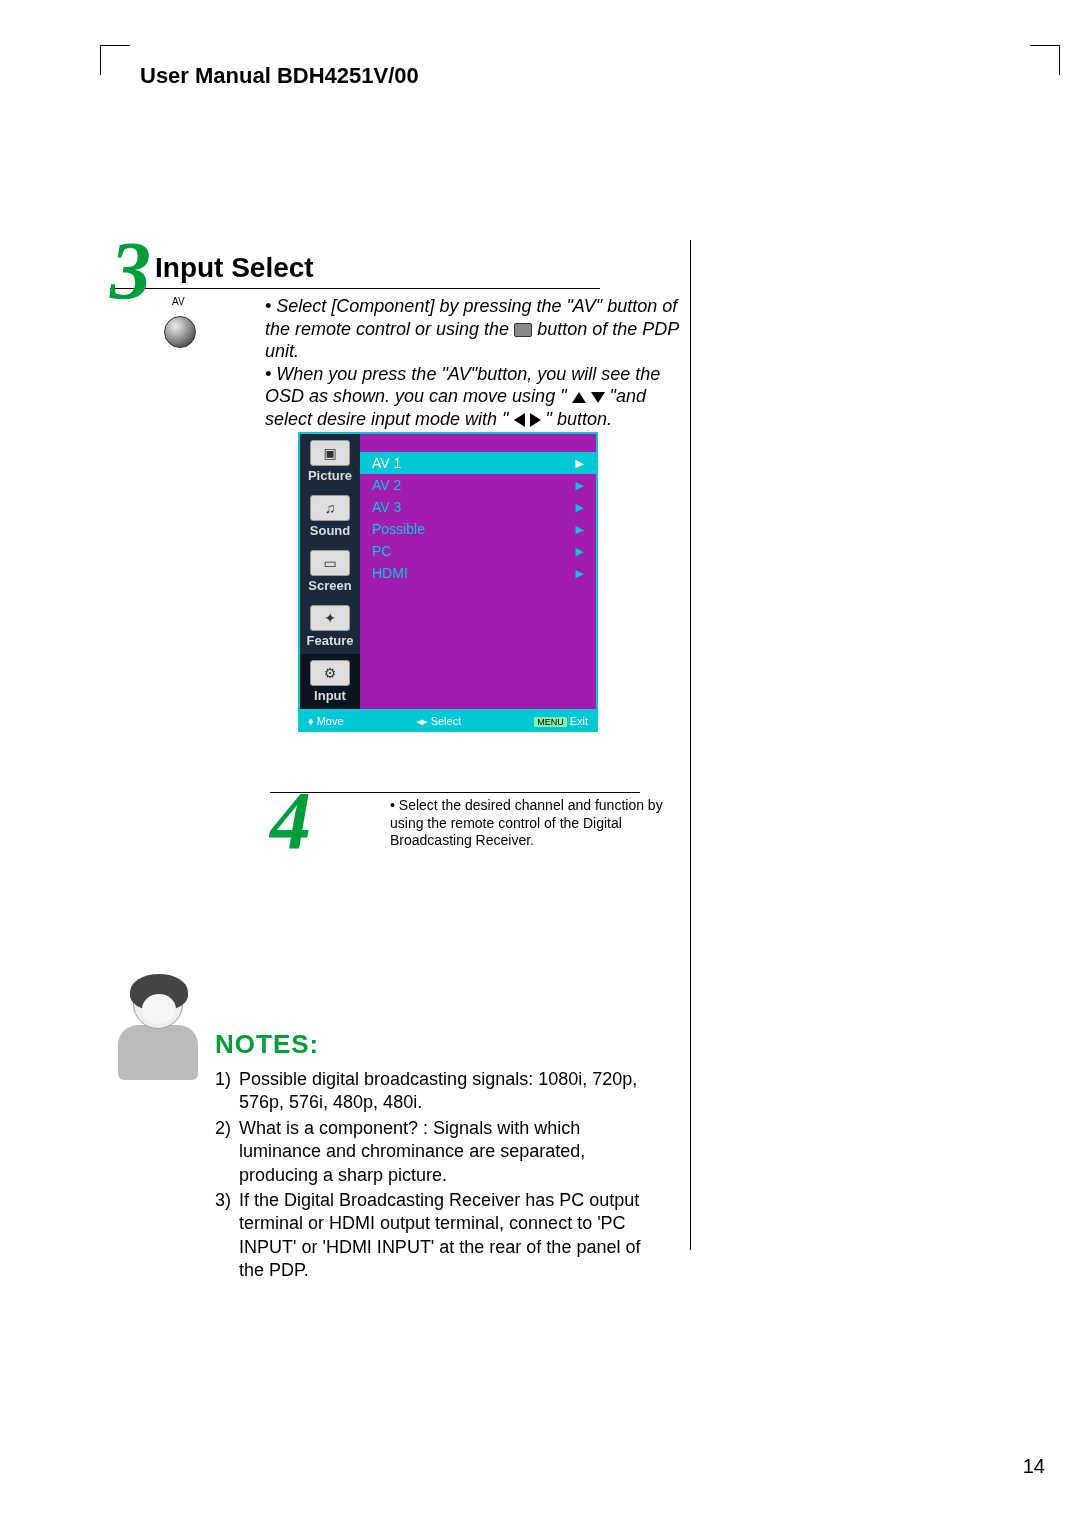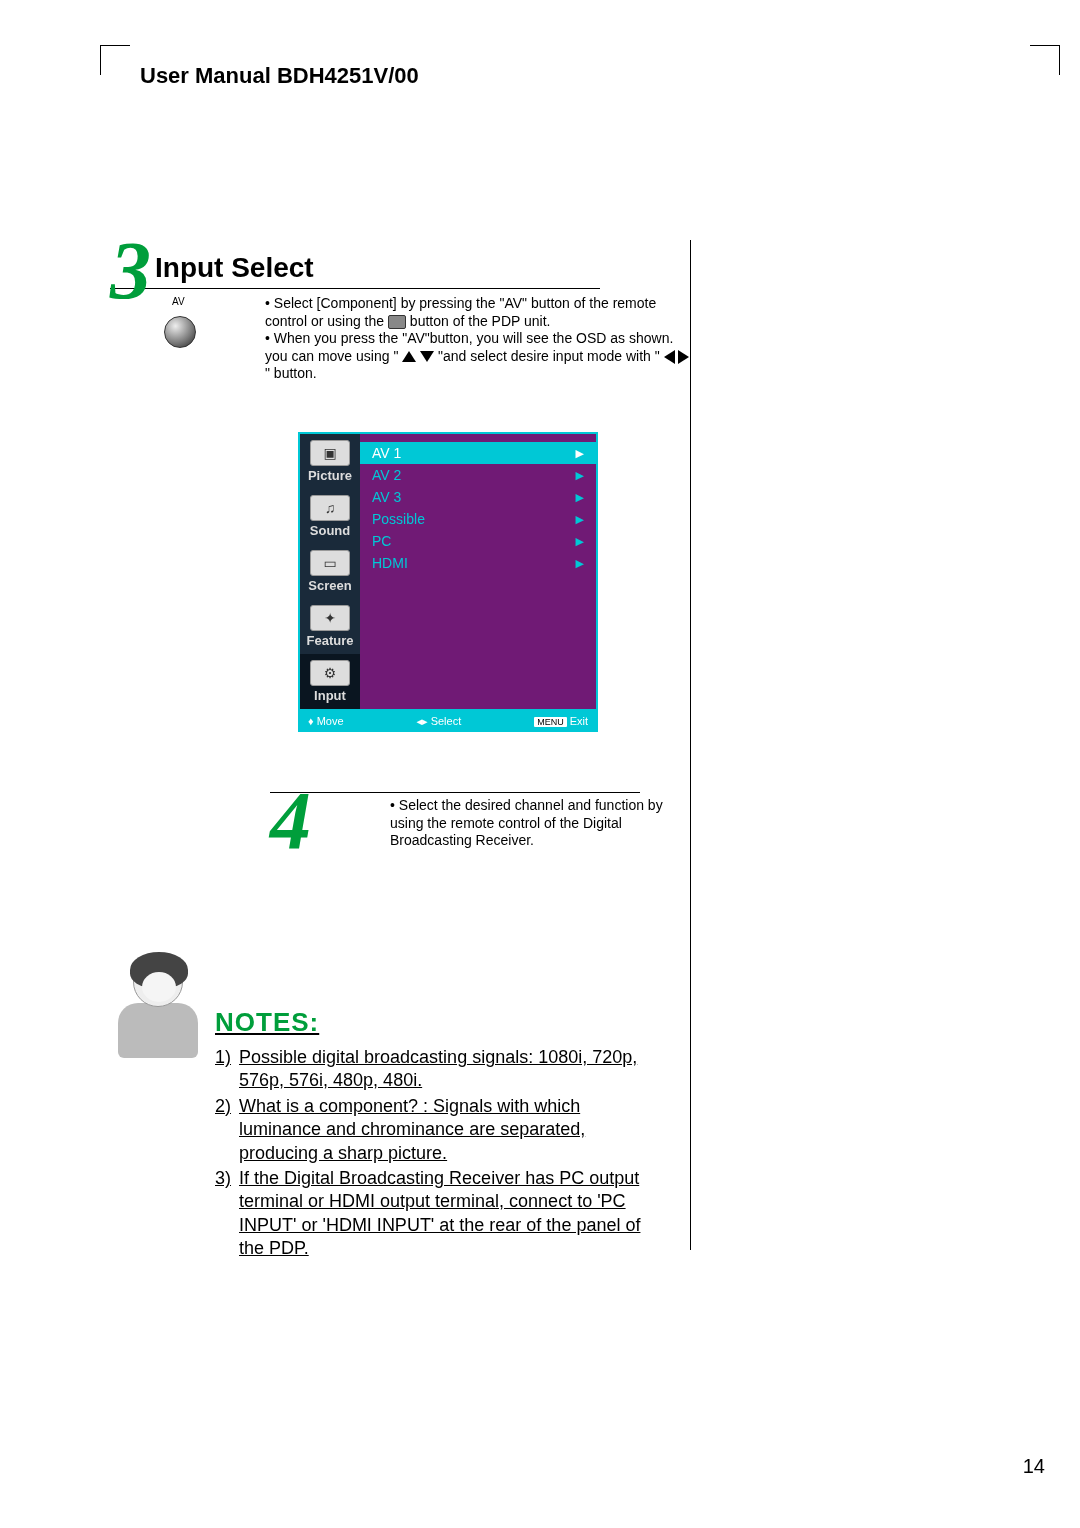--- a/index.html
+++ b/index.html
@@ -10,55 +10,55 @@
   .header-title { position: absolute; top: 63px; left: 100px; font-weight: bold; font-size: 22px; }
   .page-number { position: absolute; bottom: 50px; right: 75px; font-size: 20px; }
   .side-tab { position: absolute; right: 0; top: 700px; width: 28px; height: 85px; background: #ff00a8; }
   .vline { position: absolute; top: 240px; left: 650px; width: 0; height: 1010px; border-left: 1px solid #000; }
 
   
   .sec3 { position: absolute; top: 238px; left: 70px; width: 580px; }
   .big-number { font-family: Georgia, 'Times New Roman', serif; font-style: italic; font-weight: bold; font-size: 82px; color: #009e3b; line-height: 0.8; float: left; margin-right: 4px; }
   .sec3-title { font-weight: bold; font-size: 28px; padding-top: 14px; }
   .sec3-rule { border-top: 1px solid #000; margin-top: 4px; margin-left: 0; width: 490px; }
-  .sec3-body { font-size: 14px; line-height: 1.25; margin-left: 155px; margin-top: 6px; }
+  .sec3-body { font-size: 18px; line-height: 1.25; margin-left: 155px; margin-top: 6px; font-style: italic; }
   .av-label { position: absolute; top: 58px; left: 62px; font-size: 10px; }
   .av-button { position: absolute; top: 78px; left: 54px; width: 32px; height: 32px; border-radius: 50%; background: radial-gradient(circle at 35% 30%, #eee, #777 60%, #222); border: 1px solid #333; }
   .tv-icon { display: inline-block; width: 18px; height: 14px; border: 1px solid #333; border-radius: 2px; vertical-align: middle; position: relative; background: #888; }
   .tri-up, .tri-down, .tri-left, .tri-right { display: inline-block; width: 0; height: 0; vertical-align: middle; }
   .tri-up { border-left: 7px solid transparent; border-right: 7px solid transparent; border-bottom: 11px solid #000; }
   .tri-down { border-left: 7px solid transparent; border-right: 7px solid transparent; border-top: 11px solid #000; }
   .tri-left { border-top: 7px solid transparent; border-bottom: 7px solid transparent; border-right: 11px solid #000; }
   .tri-right { border-top: 7px solid transparent; border-bottom: 7px solid transparent; border-left: 11px solid #000; }
 
   
   .osd { position: absolute; top: 432px; left: 258px; width: 300px; }
   .osd-main { display: flex; border: 2px solid #00c8d6; background: #1a2a3a; }
   .osd-side { width: 60px; background: #1a2a3a; display: flex; flex-direction: column; }
   .osd-side-item { text-align: center; padding: 4px 2px 6px; }
   .osd-side-item.sel { background: #0a1520; }
   .osd-side-icon { width: 40px; height: 26px; margin: 2px auto 2px; background: #ddd; border: 1px solid #999; border-radius: 3px; display:flex; align-items:center; justify-content:center; font-size:14px; color:#333; }
   .osd-side-label { font-size: 13px; color: #ddd; font-weight: bold; }
-  .osd-list { flex: 1; background: #701a75; padding: 8px 0; }
+  .osd-list { flex: 1; background: #a21caf; padding: 18px 0; }
   .osd-row { display: flex; justify-content: space-between; align-items: center; padding: 3px 12px; font-size: 14px; color: #00c8d6; }
   .osd-row.sel { background: #00c8d6; color: #fff; }
   .osd-row .arr { font-size: 11px; }
   .osd-row.sel .arr { color: #fff; }
   .osd-footer { background: #00c8d6; color: #fff; display: flex; justify-content: space-between; padding: 4px 10px; font-size: 11px; }
-  .osd-footer .menu-badge { background: #ffffff; color: #000; font-size: 9px; padding: 0 3px; border-radius: 1px; margin-right: 3px; }
+  .osd-footer .menu-badge { background: #86efac; color: #000; font-size: 9px; padding: 0 3px; border-radius: 1px; margin-right: 3px; }
 
   
   .sec4 { position: absolute; top: 788px; left: 230px; width: 420px; }
   .sec4 .big-number { font-size: 82px; }
   .sec4-title { font-weight: bold; font-size: 22px; padding-top: 12px; }
   .sec4-rule { border-top: 1px solid #000; margin-top: 4px; width: 370px; }
   .sec4-body { font-size: 14px; line-height: 1.25; margin-left: 120px; margin-top: 4px; }
 
   
-  .notes { position: absolute; top: 967px; left: 70px; width: 555px; text-decoration: underline; }
+  .notes { position: absolute; top: 989px; left: 70px; width: 555px; }
   .notes-img { position: absolute; top: -10px; left: 0; width: 95px; height: 115px; }
   .notes-title { font-family: Arial, sans-serif; font-weight: bold; font-size: 26px; color: #009e3b; letter-spacing: 1px; margin-left: 105px; margin-top: 40px; }
   .notes-list { font-size: 18px; line-height: 1.3; margin-left: 105px; margin-top: 8px; }
   .notes-list .item { display: flex; margin-bottom: 2px; }
   .notes-list .num { width: 24px; flex-shrink: 0; }
 
   
   .figure { width: 95px; }
   .fig-head { width: 50px; height: 50px; background: #eee; border: 1px solid #999; border-radius: 50%; margin: 0 auto; position: relative; }
   .fig-hair { position: absolute; top: -6px; left: -4px; width: 58px; height: 36px; background: #444; border-radius: 50% 50% 40% 40%; }

